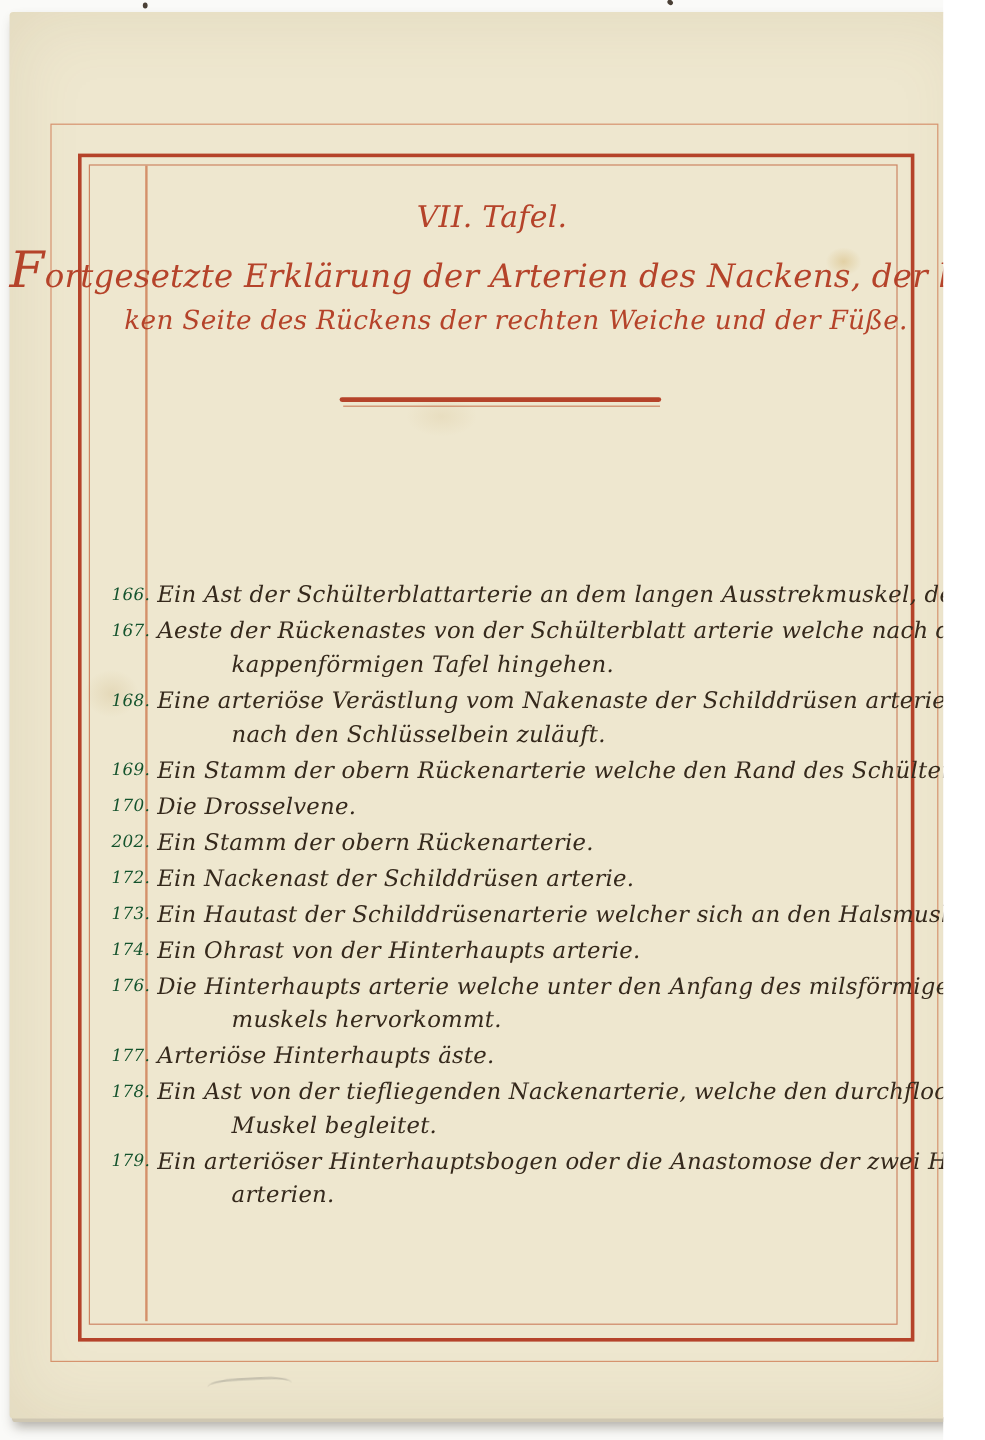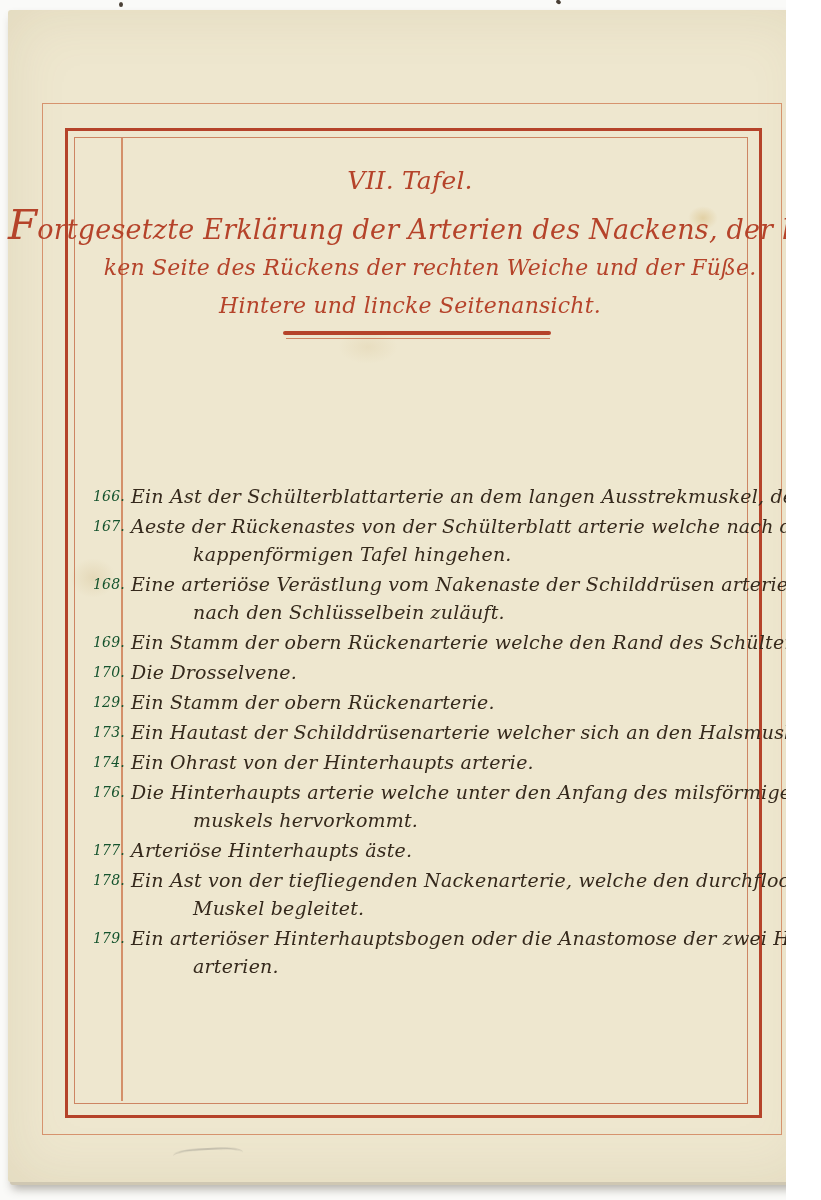--- a/index.html
+++ b/index.html
@@ -86,21 +86,20 @@
     <div class="rule thin"></div>
     <div class="margin-rule"></div>
 
     <div class="stain st1"></div>
     <div class="stain st2"></div>
     <div class="stain st3"></div>
 
     <h1 class="red-script t-tafel">VII. Tafel.</h1>
     <div class="red-script t-main">Fortgesetzte Erklärung der Arterien des Nackens, der lin-</div>
     <div class="red-script t-sub1">ken Seite des Rückens der rechten Weiche und der Füße.</div>
-    <div class="red-script t-sub2">Hintere und lincke Seitenansicht.</div>
     <div class="underline-thick"></div>
     <div class="underline-thin"></div>
 
     <div class="entries">
         <div class="entry">
           <div class="num">166.</div>
           <div class="txt">
             <div class="line">Ein Ast der Schülterblattarterie an dem langen Ausstrekmuskel, den untern</div>
           </div>
         </div>
@@ -124,23 +123,29 @@
             <div class="line">Ein Stamm der obern Rückenarterie welche den Rand des Schülterblattes umgiebt.</div>
           </div>
         </div>
         <div class="entry">
           <div class="num">170.</div>
           <div class="txt">
             <div class="line">Die Drosselvene.</div>
           </div>
         </div>
         <div class="entry">
-          <div class="num">129.</div>
+          <div class="num">202.</div>
           <div class="txt">
             <div class="line">Ein Stamm der obern Rückenarterie.</div>
+          </div>
+        </div>
+        <div class="entry">
+          <div class="num">172.</div>
+          <div class="txt">
+            <div class="line">Ein Nackenast der Schilddrüsen arterie.</div>
           </div>
         </div>
         <div class="entry">
           <div class="num">173.</div>
           <div class="txt">
             <div class="line">Ein Hautast der Schilddrüsenarterie welcher sich an den Halsmuskeln verbreitet.</div>
           </div>
         </div>
         <div class="entry">
           <div class="num">174.</div>

